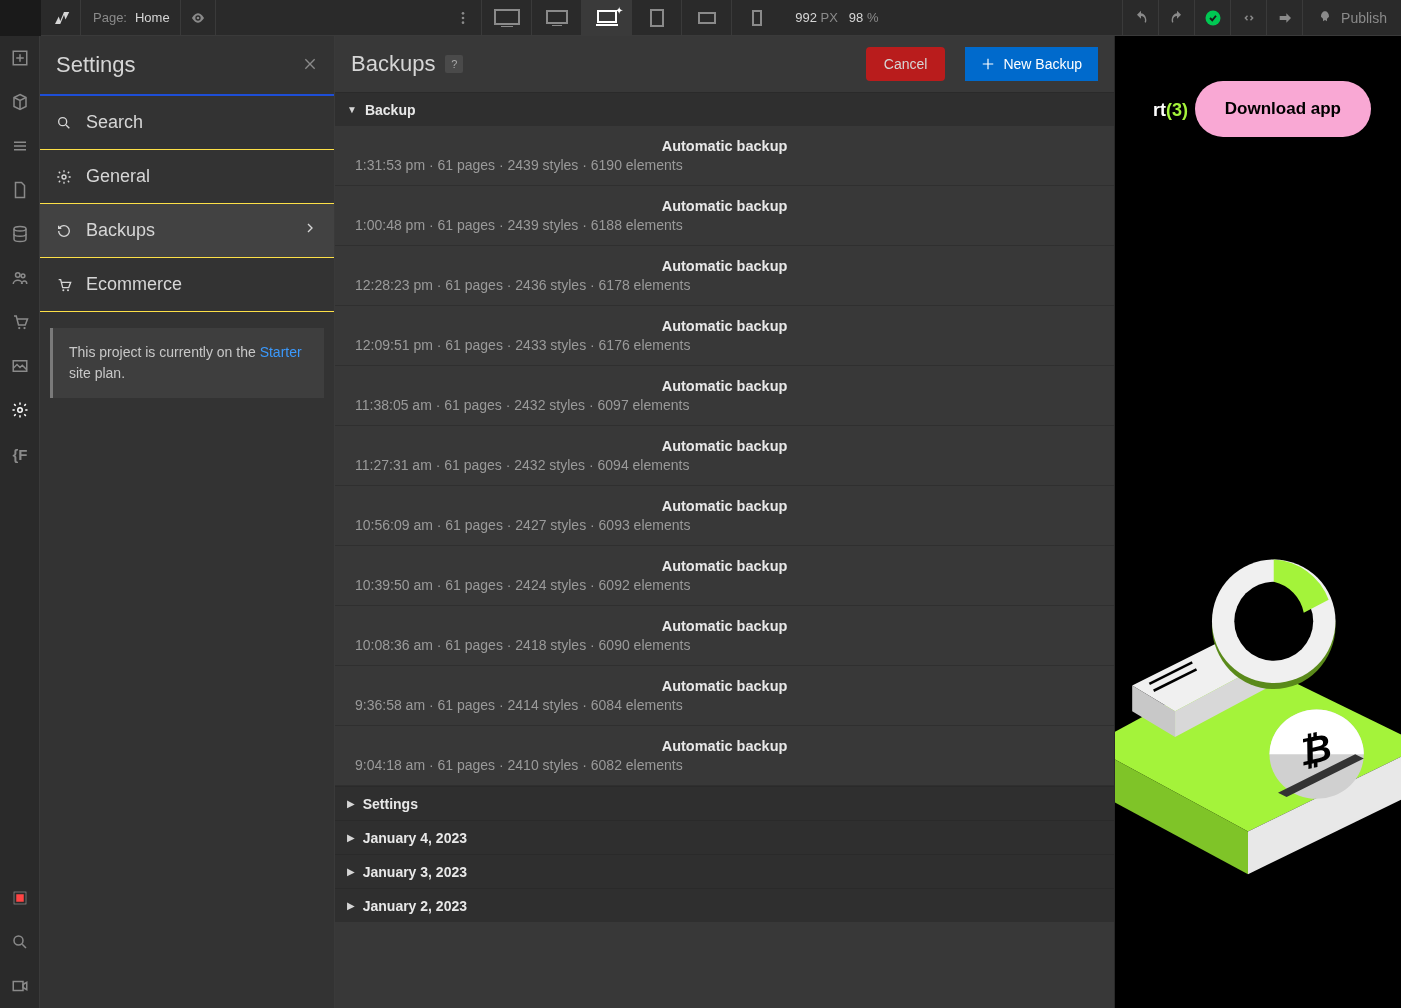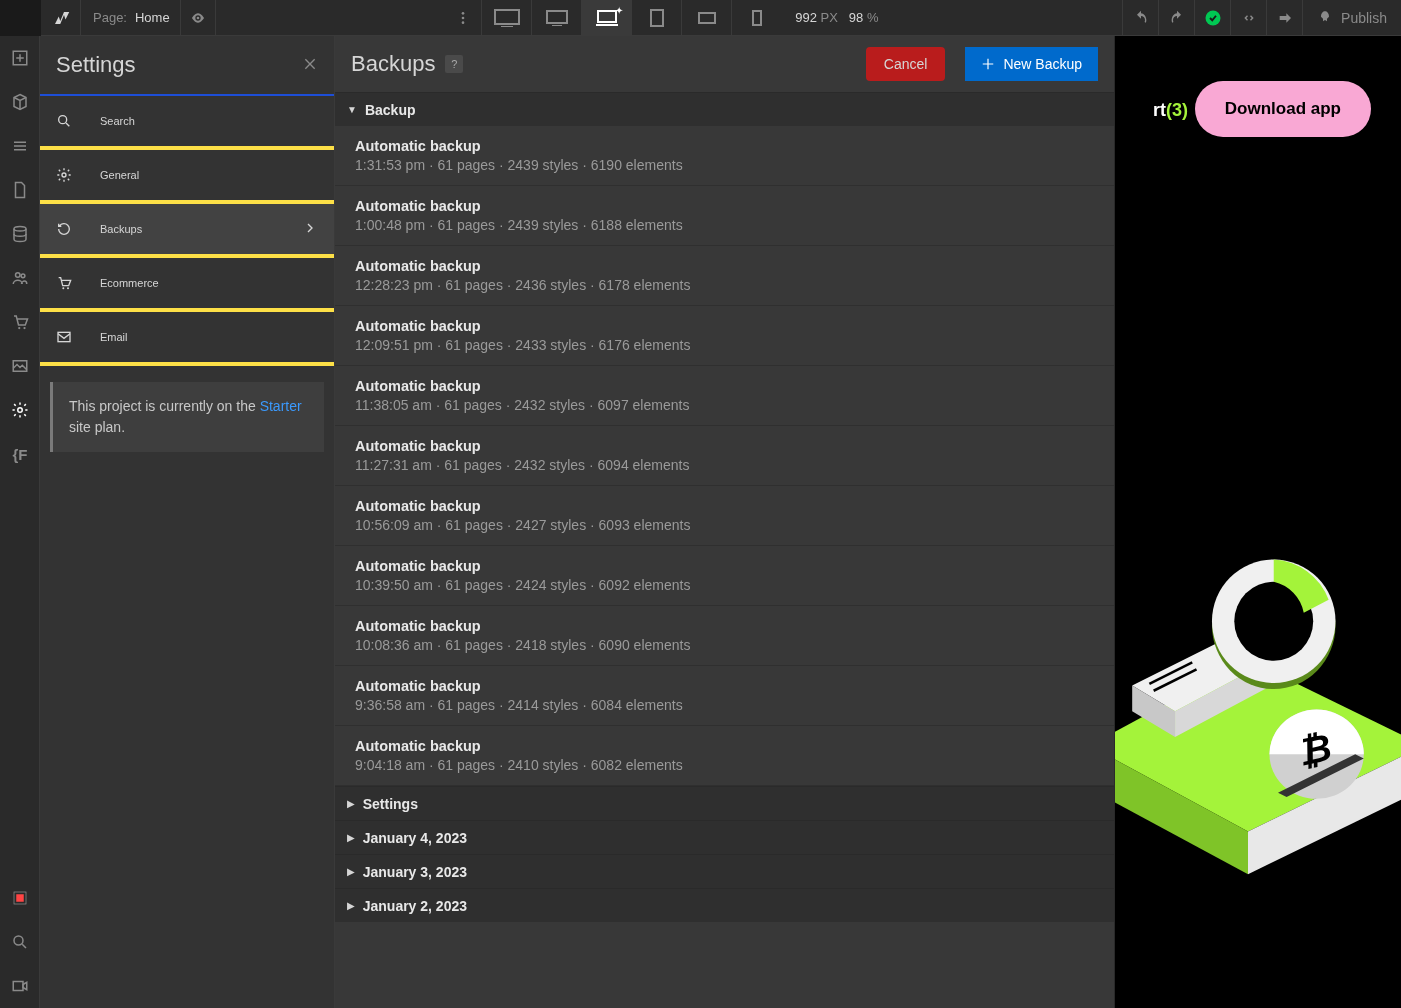--- a/index.html
+++ b/index.html
@@ -172,25 +172,25 @@
 .close-x {
   color: #8a8a8a;
   cursor: pointer;
   font-size: 20px;
 }
 .settings-item {
   height: 54px;
   display: flex;
   align-items: center;
   padding: 0 16px;
-  border-bottom: 4px solid #fde047;
-  cursor: pointer;
-  gap: 28px;
+  border-bottom: 1px solid #fde047;
+  cursor: pointer;
+  gap: 14px;
   color: #d6d6d6;
-  font-size: 11px;
+  font-size: 18px;
 }
 .settings-item.active { background: #424242; }
 .settings-item .chev { margin-left: auto; }
 .plan-notice {
   margin: 16px 10px;
   padding: 14px 16px;
   background: #3e3e3e;
   border-left: 3px solid #7a7a7a;
   font-size: 14px;
   line-height: 1.5;
@@ -261,21 +261,21 @@
   gap: 8px;
   cursor: pointer;
 }
 .group-header .tri { font-size: 10px; }
 .group-label { font-weight: 600; font-size: 14px; color: #e8e8e8; }
 .backup-row {
   padding: 12px 20px;
   border-bottom: 1px solid #2f2f2f;
   cursor: pointer;
 }
-.backup-title { font-weight: 600; color: #e8e8e8; font-size: 14.5px; margin-bottom: 3px; }
+.backup-title { font-weight: 600; color: #e8e8e8; font-size: 14.5px; margin-bottom: 3px; text-align: center; }
 .backup-meta { color: #9a9a9a; font-size: 14px; }
 
 
 .canvas {
   flex: 1;
   background: #000;
   position: relative;
   overflow: hidden;
 }
 .dl-btn {
@@ -532,27 +532,20 @@
           </svg>
       </span>
     </div>
     <div class="settings-item">
       <svg class="icon" viewBox="0 0 24 24">
           <path d="M4 4h3l3 12h9l3-8H8" fill="none" stroke="currentColor" stroke-width="2"></path>
           <circle cx="11" cy="20" r="1.5" fill="currentColor"></circle>
           <circle cx="18" cy="20" r="1.5" fill="currentColor"></circle>
         </svg>
       <span>Ecommerce</span>
-    </div>
-    <div class="settings-item">
-      <svg class="icon" viewBox="0 0 24 24">
-          <rect x="3" y="5" width="18" height="14" fill="none" stroke="currentColor" stroke-width="2"></rect>
-          <path d="M3 7l9 7 9-7" fill="none" stroke="currentColor" stroke-width="2"></path>
-        </svg>
-      <span>Email</span>
     </div>
     <div class="plan-notice">
       <span>This project is currently on the </span><span class="plan-link">Starter</span><span> site plan.</span>
     </div>
   </div>
 
   <div class="backups-panel">
     <div class="backups-header">
       <span class="backups-title">Backups</span>
       <span class="help-badge">?</span>

